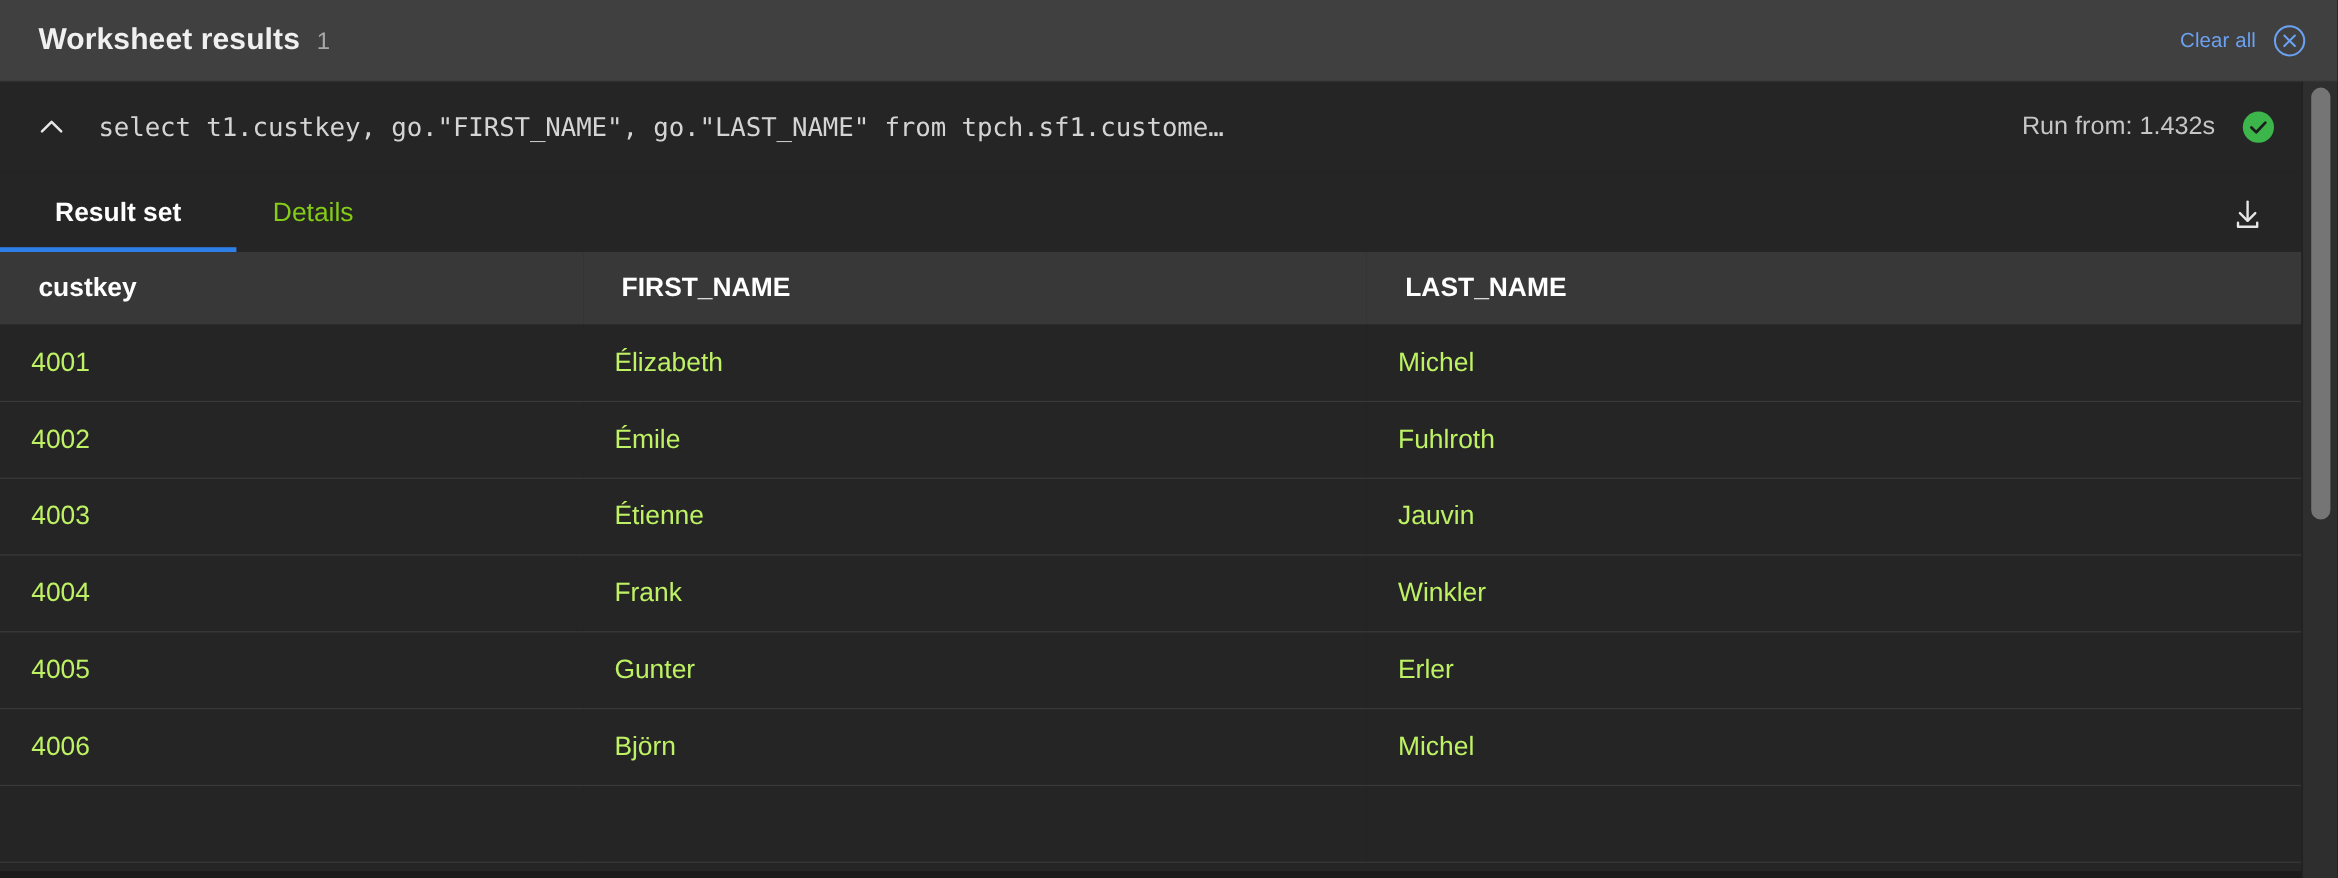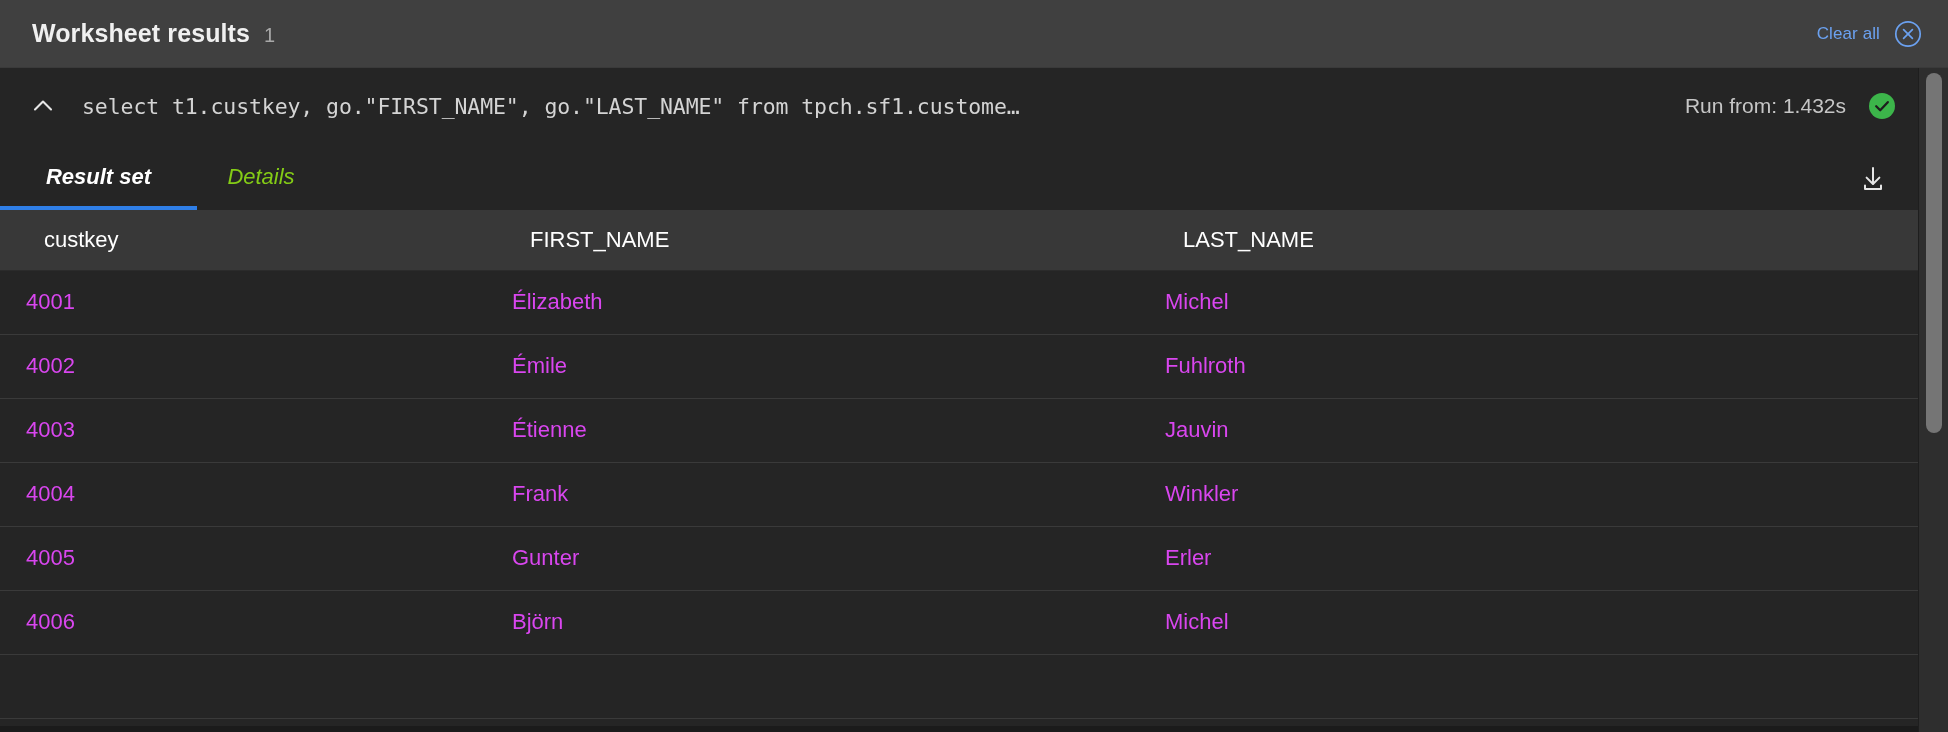--- a/index.html
+++ b/index.html
@@ -127,21 +127,20 @@
     background: #252525;
     box-sizing: border-box;
     display: flex;
     align-items: flex-end;
     padding-right: 22px;
   }
   .tabs {
     display: flex;
     height: 100%;
     flex: 1 1 auto;
-    font-style: italic;
   }
   .tab {
     height: 100%;
     display: flex;
     align-items: center;
     justify-content: center;
     box-sizing: border-box;
     cursor: pointer;
     position: relative;
     font-size: 22px;
@@ -186,31 +185,31 @@
   table.results {
     width: 1918px;
     border-collapse: collapse;
     table-layout: fixed;
   }
   table.results th {
     background: #383838;
     height: 60px;
     text-align: left;
     font-size: 22px;
-    font-weight: normal;
+    font-weight: bold;
     color: #ffffff;
-    padding: 0 0 0 44px;
+    padding: 0 0 0 32px;
     box-sizing: border-box;
     border-bottom: 1px solid #2b2b2b;
     white-space: nowrap;
   }
   table.results td {
     height: 64px;
     font-size: 22px;
-    color: #d946ef;
+    color: #bef264;
     padding: 0 0 0 26px;
     box-sizing: border-box;
     border-bottom: 1px solid #3a3a3a;
     background: #252525;
     white-space: nowrap;
   }
   .col-custkey { width: 486px; }
   .col-first  { width: 653px; }
   .col-last   { width: 779px; }
 

